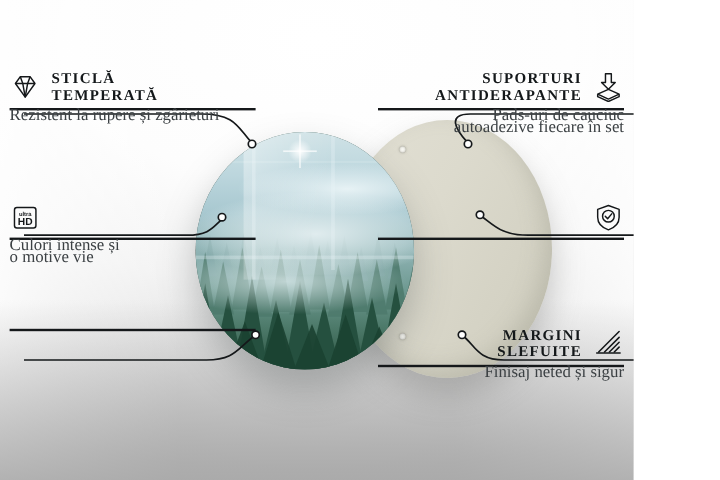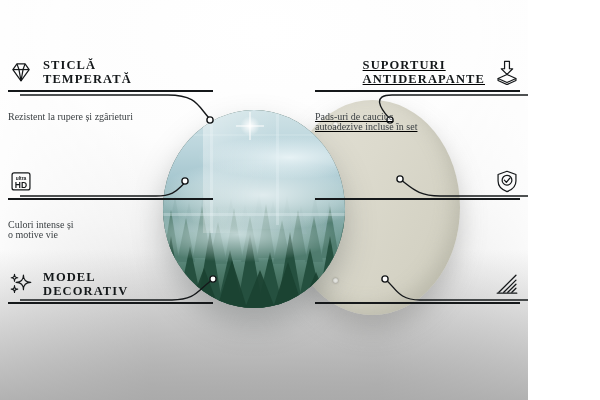--- a/index.html
+++ b/index.html
@@ -62,31 +62,31 @@
     background:linear-gradient(105deg, rgba(255,255,255,.42) 0%, rgba(255,255,255,.10) 48%, rgba(255,255,255,0) 70%);}
   .sparkle{position:absolute;left:40%;top:1%;width:28px;height:28px;
     background:
       radial-gradient(closest-side, rgba(255,255,255,.95), rgba(255,255,255,0) 70%),
       linear-gradient(90deg, rgba(255,255,255,0) 46%, rgba(255,255,255,.9) 50%, rgba(255,255,255,0) 54%),
       linear-gradient(0deg, rgba(255,255,255,0) 46%, rgba(255,255,255,.9) 50%, rgba(255,255,255,0) 54%);}
 
   
   .callout{position:absolute;width:205px;}
   .callout.left{left:8px;text-align:left;}
-  .callout.right{right:8px;text-align:left;text-decoration:underline;}
+  .callout.right{right:8px;text-align:right;}
   .head{display:flex;align-items:center;gap:9px;}
   .callout.right .head{flex-direction:row-reverse;}
   .ttl{
     font-family:"Liberation Serif",serif;
     font-size:12.5px;font-weight:700;letter-spacing:1.1px;
     line-height:14px;color:#14181a;text-transform:uppercase;white-space:pre-line;
   }
   .rule{height:1.6px;background:#15181a;margin-top:4px;width:100%;}
   .sub{
-    margin-top:20px;font-size:10px;line-height:10.5px;color:#3c4144;
+    margin-top:0;font-size:14px;line-height:10.5px;color:#3c4144;
     white-space:pre-line;font-family:"Liberation Serif",serif;
   }
   .ico{width:26px;height:26px;flex:0 0 26px;display:block;}
   .leaders{position:absolute;left:0;top:0;width:600px;height:400px;pointer-events:none;}
 </style>
 </head>
 <body>
 
 <div id="stage">
 
@@ -218,49 +218,38 @@
         <text x="16" y="15" text-anchor="middle" font-family="Liberation Sans, sans-serif" font-size="6" font-weight="700" fill="#15181a">ultra</text>
         <text x="16" y="24" text-anchor="middle" font-family="Liberation Sans, sans-serif" font-size="10.5" font-weight="700" fill="#15181a">HD</text>
       </svg>
     </div>
     <div class="rule"></div>
     <div class="sub">Culori intense și
 o motive vie</div>
   </div>
 
   <div class="callout left" style="top:270px;">
-    <div class="head">
-      <svg class="ico" viewBox="0 0 32 32">
-        <g fill="none" stroke="#15181a" stroke-width="1.4" stroke-linejoin="round">
-          <path d="M19,5 C19,11 22,14 28,14 C22,14 19,17 19,23 C19,17 16,14 10,14 C16,14 19,11 19,5 Z"></path>
-          <path d="M8,4 C8,7 9.3,8.3 12,8.3 C9.3,8.3 8,9.6 8,12.5 C8,9.6 6.7,8.3 4,8.3 C6.7,8.3 8,7 8,4 Z"></path>
-          <path d="M8,18 C8,21 9.3,22.3 12,22.3 C9.3,22.3 8,23.6 8,26.5 C8,23.6 6.7,22.3 4,22.3 C6.7,22.3 8,21 8,18 Z"></path>
-        </g>
-      </svg>
-      <div class="ttl">MODEL
-DECORATIV</div>
-    </div>
     <div class="rule"></div>
   </div>
 
   <div class="callout right" style="top:58px;">
     <div class="head">
       <svg class="ico" viewBox="0 0 32 32">
         <g fill="none" stroke="#15181a" stroke-width="1.5" stroke-linejoin="round">
           <path d="M13,3 H19 V12 H23 L16,19 L9,12 H13 Z"></path>
           <path d="M16,19 L5,24 L16,29 L27,24 Z"></path>
           <path d="M5,24 V26.5 L16,31.5 L27,26.5 V24"></path>
         </g>
       </svg>
       <div class="ttl">SUPORTURI
 ANTIDERAPANTE</div>
     </div>
     <div class="rule"></div>
     <div class="sub">Pads-uri de cauciuc
-autoadezive incluse în set</div>
+autoadezive fiecare în set</div>
   </div>
 
   <div class="callout right" style="top:168px;">
     <div class="head">
       <svg class="ico" viewBox="0 0 32 32">
         <g fill="none" stroke="#15181a" stroke-width="1.5" stroke-linejoin="round" stroke-linecap="round">
           <path d="M16,4 L27,8 V16 C27,23 21.5,27 16,29 C10.5,27 5,23 5,16 V8 Z"></path>
           <circle cx="16" cy="15" r="6"></circle>
           <path d="M12.8,15 L15.2,17.6 L19.4,12.6"></path>
         </g>
@@ -273,17 +262,20 @@
     <div class="head">
       <svg class="ico" viewBox="0 0 32 32">
         <g stroke="#15181a" stroke-width="1.6" stroke-linecap="round">
           <path d="M4,26 H28"></path>
           <path d="M27,4 L6,25"></path>
           <path d="M27,10 L12,25"></path>
           <path d="M27,15 L17,25"></path>
           <path d="M27,20 L22,25"></path>
         </g>
       </svg>
-    </div>
-    <div class="rule"></div>
+      <div class="ttl">MARGINI
+SLEFUITE</div>
+    </div>
+    <div class="rule"></div>
+    <div class="sub">Finisaj neted și sigur</div>
   </div>
 
 </div>
 
 </body></html>

